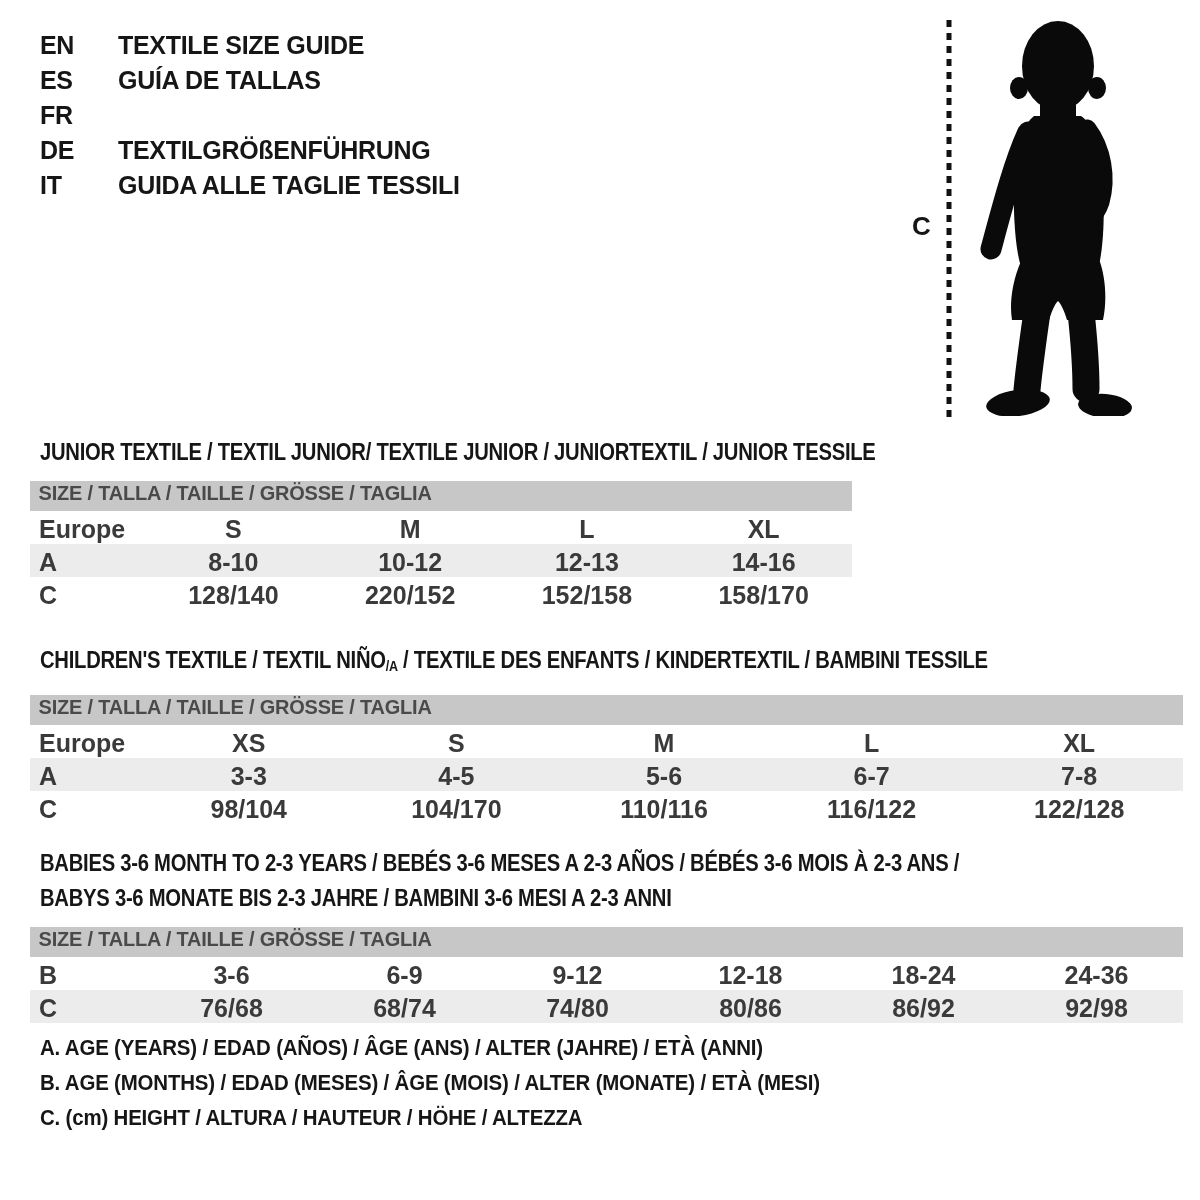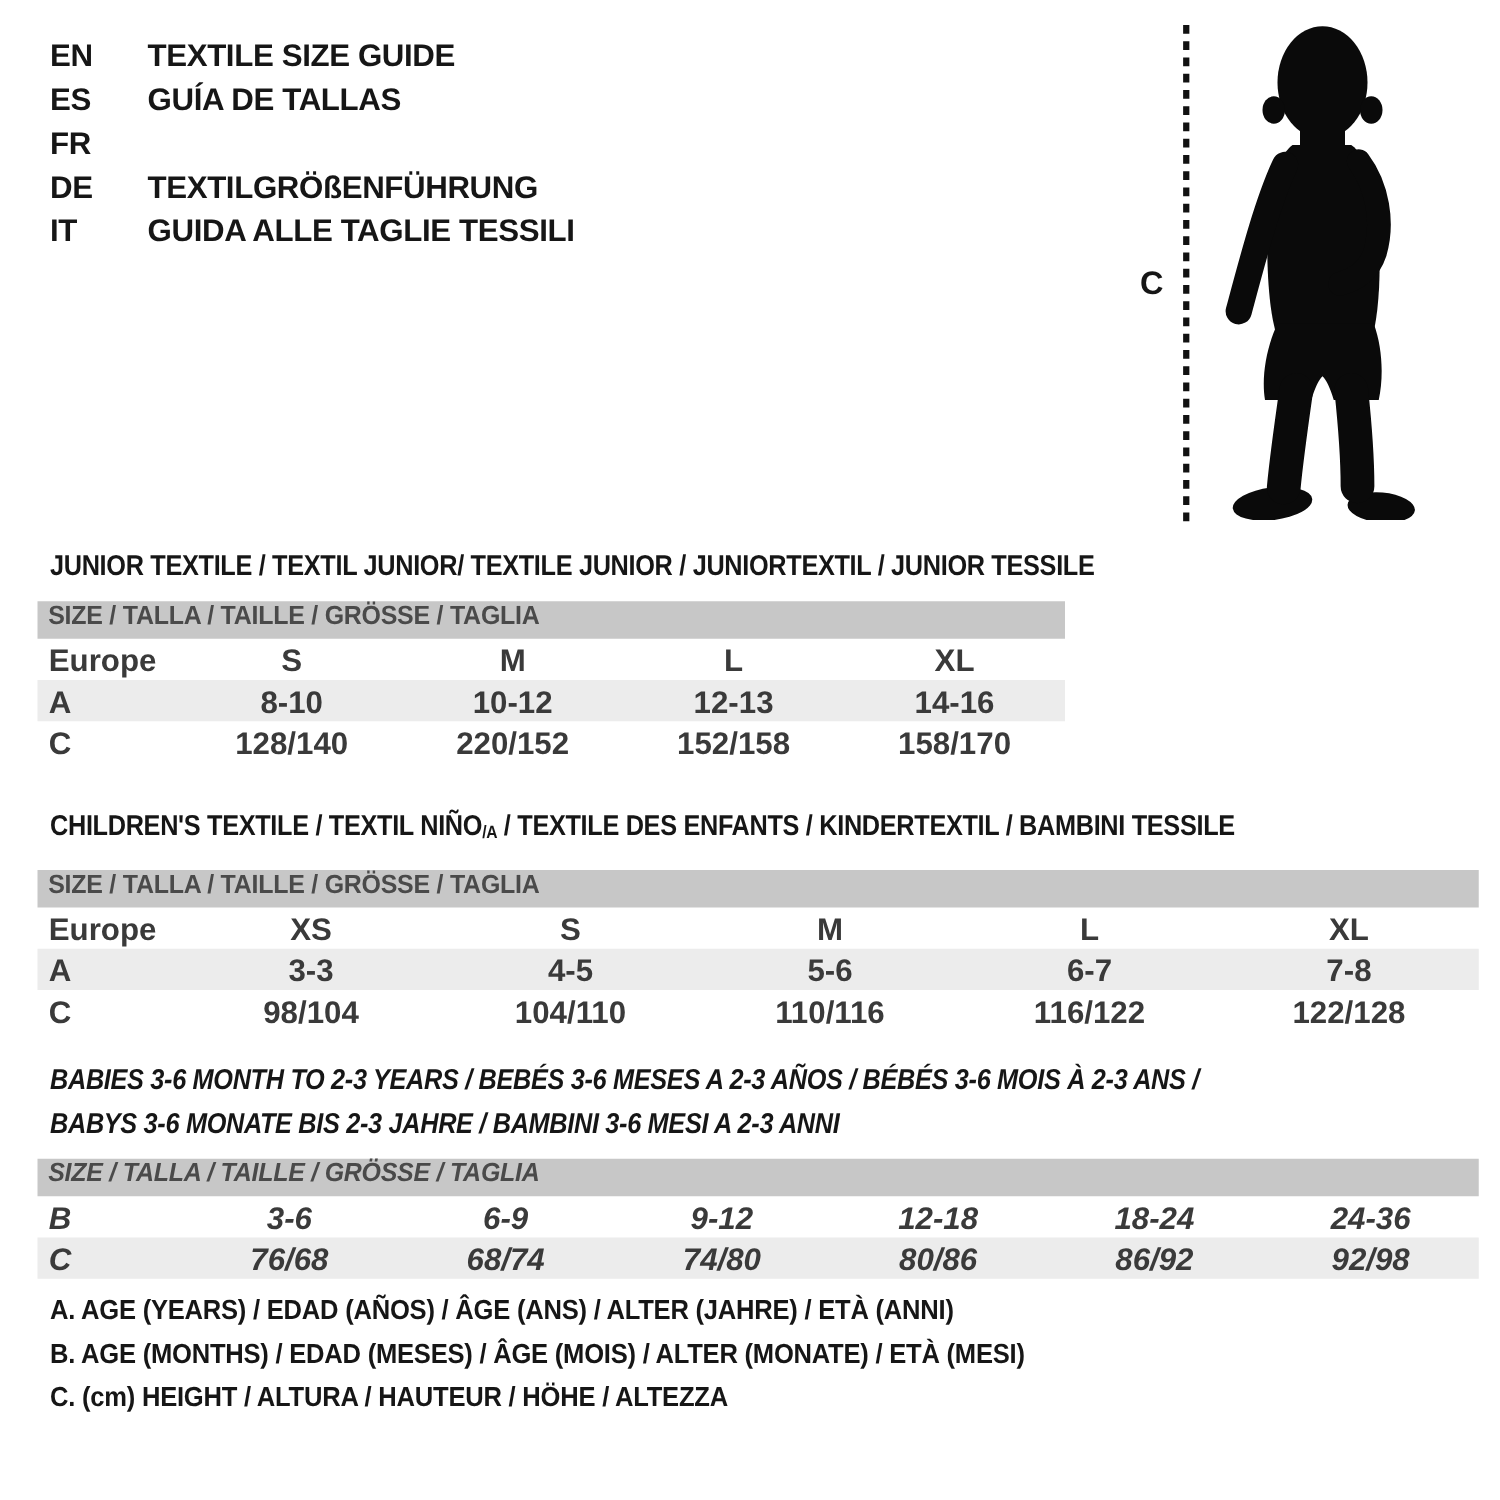--- a/index.html
+++ b/index.html
@@ -14,21 +14,21 @@
 
   
   #dashLine{position:absolute;left:946px;top:20px;}
   #cLabel{position:absolute;left:912px;top:211px;font-size:26px;font-weight:bold;}
   #silhouette{position:absolute;left:968px;top:16px;}
 
   
   .section{position:absolute;left:30px;}
   #sec-junior{top:435px;width:822px;}
   #sec-children{top:643px;width:1153px;}
-  #sec-babies{top:846px;width:1153px;font-style:italic;}
+  #sec-babies{top:846px;width:1153px;}
   .section-title-line{font-size:23px;font-weight:bold;line-height:35px;letter-spacing:-0.3px;
         transform:scaleX(0.88);transform-origin:left center;white-space:nowrap;margin-left:10px;}
   .size-bar{height:30px;background:var(--bar-bg,#c7c7c7);display:flex;margin-top:11px;}
   .size-bar-label{font-size:21px;font-weight:bold;color:#4a4a4a;padding-left:9px;letter-spacing:-0.2px;
         transform:scaleX(0.95);transform-origin:left center;white-space:nowrap;}
   .t-row{display:flex;align-items:flex-end;height:33px;font-size:25px;font-weight:bold;color:#3a3a3a;}
   .t-row.shaded{background:var(--row-shaded,#ececec);}
   .cell{white-space:nowrap;}
   .cell.label{width:115px;padding-left:9px;box-sizing:border-box;text-align:left;}
   .cell.val{flex:1;text-align:center;}
@@ -143,21 +143,21 @@
             <span class="cell label">A</span>
             <span class="cell val">3-3</span>
             <span class="cell val">4-5</span>
             <span class="cell val">5-6</span>
             <span class="cell val">6-7</span>
             <span class="cell val">7-8</span>
           </div>
           <div class="t-row">
             <span class="cell label">C</span>
             <span class="cell val">98/104</span>
-            <span class="cell val">104/110</span>
+            <span class="cell val">104/170</span>
             <span class="cell val">110/116</span>
             <span class="cell val">116/122</span>
             <span class="cell val">122/128</span>
           </div>
         </div>
       </div>
       <div class="section" id="sec-babies">
         <div class="section-title">
           <div class="section-title-line">BABIES 3-6 MONTH TO 2-3 YEARS / BEBÉS 3-6 MESES A 2-3 AÑOS / BÉBÉS 3-6 MOIS À 2-3 ANS /</div>
           <div class="section-title-line">BABYS 3-6 MONATE BIS 2-3 JAHRE / BAMBINI 3-6 MESI A 2-3 ANNI</div>

